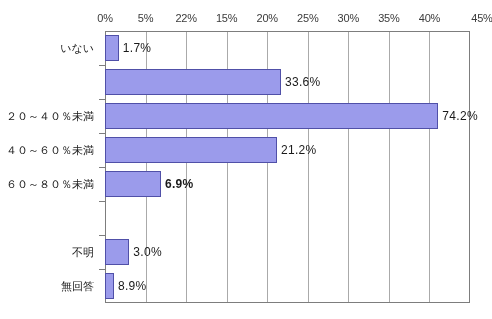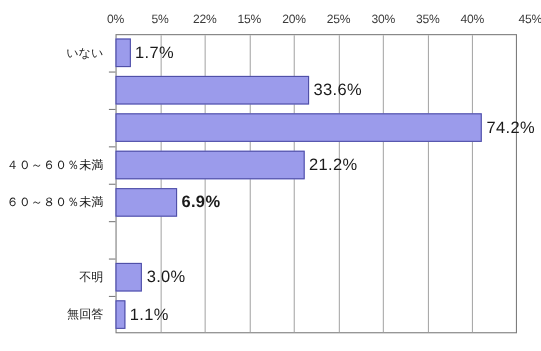--- a/index.html
+++ b/index.html
@@ -98,21 +98,21 @@
     transform: translateY(-50%);
     height: 26px;
     background: #9b9beb;
     border: 1px solid #5050a8;
     box-sizing: border-box;
   }
   .bar-value {
     position: absolute;
     top: 50%;
     transform: translateY(-50%);
-    font-size: 15px;
+    font-size: 12px;
     color: #1a1a1a;
     white-space: nowrap;
     letter-spacing: 0.3px;
     font-family: "Liberation Sans", sans-serif;
   }
 </style>
 </head>
 <body>
 
 <div id="chart-root">
@@ -145,20 +145,21 @@
       <div class="row" style="top: 0px; height: 34px;">
         <div class="cat-label">いない</div>
         <div class="bar" style="width: 13.7889px; background: rgb(155, 155, 235); border-color: rgb(80, 80, 168);"></div>
         <div class="bar-value" style="left: 122.789px;">1.7%</div>
       </div>
       <div class="row" style="top: 34px; height: 34px;">
         <div class="bar" style="width: 176.011px; background: rgb(155, 155, 235); border-color: rgb(80, 80, 168);"></div>
         <div class="bar-value" style="left: 285.011px;">33.6%</div>
       </div>
       <div class="row" style="top: 68px; height: 34px;">
+        <div class="cat-label">２０～４０％未満</div>
         <div class="bar" style="width: 333.367px; background: rgb(155, 155, 235); border-color: rgb(80, 80, 168);"></div>
         <div class="bar-value" style="left: 442.367px;">74.2%</div>
       </div>
       <div class="row" style="top: 102px; height: 34px;">
         <div class="cat-label">４０～６０％未満</div>
         <div class="bar" style="width: 171.956px; background: rgb(155, 155, 235); border-color: rgb(80, 80, 168);"></div>
         <div class="bar-value" style="left: 280.956px;">21.2%</div>
       </div>
       <div class="row" style="top: 136px; height: 34px;">
         <div class="cat-label">６０～８０％未満</div>
@@ -166,21 +167,21 @@
         <div class="bar-value" style="left: 164.967px; font-weight: bold;">6.9%</div>
       </div>
       <div class="row" style="top: 204px; height: 34px;">
         <div class="cat-label">不明</div>
         <div class="bar" style="width: 24.3333px; background: rgb(155, 155, 235); border-color: rgb(80, 80, 168);"></div>
         <div class="bar-value" style="left: 133.333px;">3.0%</div>
       </div>
       <div class="row" style="top: 238px; height: 34px;">
         <div class="cat-label">無回答</div>
         <div class="bar" style="width: 8.92222px; background: rgb(155, 155, 235); border-color: rgb(80, 80, 168);"></div>
-        <div class="bar-value" style="left: 117.922px;">1.1%</div>
+        <div class="bar-value" style="left: 117.922px;">8.9%</div>
       </div>
     </div>
 
 <div class="tickmark" style="top: 65px; background: rgb(125, 125, 125); position: absolute;"></div>
     <div class="tickmark" style="top: 99px; background: rgb(125, 125, 125); position: absolute;"></div>
     <div class="tickmark" style="top: 133px; background: rgb(125, 125, 125); position: absolute;"></div>
     <div class="tickmark" style="top: 167px; background: rgb(125, 125, 125); position: absolute;"></div>
     <div class="tickmark" style="top: 201px; background: rgb(125, 125, 125); position: absolute;"></div>
     <div class="tickmark" style="top: 235px; background: rgb(125, 125, 125); position: absolute;"></div>
     <div class="tickmark" style="top: 269px; background: rgb(125, 125, 125); position: absolute;"></div>

